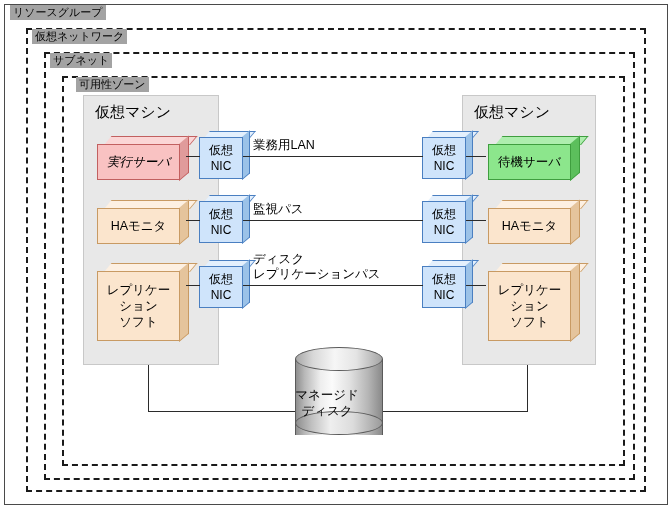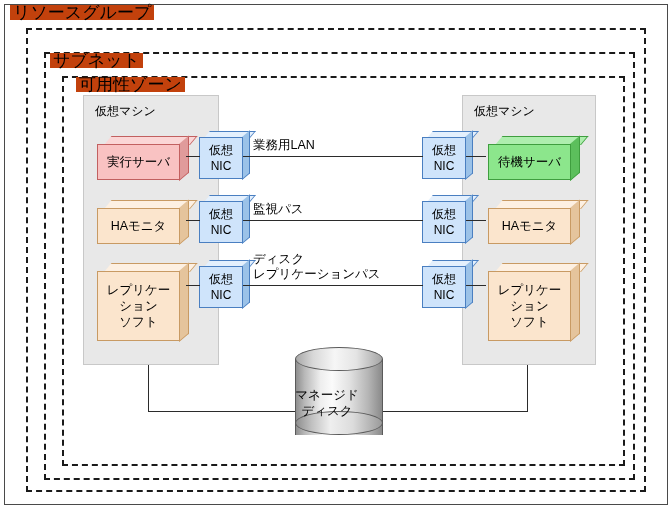--- a/index.html
+++ b/index.html
@@ -24,40 +24,40 @@
     box-sizing: border-box;
     background: transparent;
   }
   .c-solid { border: 1px solid #4a4a4a; }
   .c-dash-lg { border: 2px dashed #1a1a1a; }
   .c-dash-md { border: 2px dashed #1a1a1a; }
   .c-dash-sm { border: 2px dashed #1a1a1a; }
 
   .container-label {
     position: absolute;
-    font-size: 17px;
+    font-size: 11px;
     color: #000000;
-    background: #c2410c;
+    background: #a3a3a3;
     line-height: 15px;
     padding: 0 3px;
     white-space: nowrap;
   }
 
   
   .vm-panel {
     position: absolute;
     box-sizing: border-box;
     background: #e8e8e8;
     border: 1px solid #c8c8c8;
   }
   .vm-panel-label {
     position: absolute;
     left: 11px;
     top: 7px;
-    font-size: 12px;
+    font-size: 15px;
     color: #000000;
     white-space: nowrap;
   }
 
   
   .box3d {
     position: absolute;
     box-sizing: border-box;
   }
   .box3d .face {
@@ -151,20 +151,21 @@
 </style>
 </head>
 <body>
 
 <div id="canvas">
 
   <div class="container c-solid" style="left:4px; top:4px; width:664px; height:501px;"></div>
   <div class="container-label" style="left:10px; top:5px;">リソースグループ</div>
 
   <div class="container c-dash-lg" style="left:26px; top:28px; width:620px; height:464px;"></div>
+  <div class="container-label" style="left:32px; top:29px;">仮想ネットワーク</div>
 
   <div class="container c-dash-md" style="left:44px; top:52px; width:591px; height:428px;"></div>
   <div class="container-label" style="left:50px; top:53px;">サブネット</div>
 
   <div class="container c-dash-sm" style="left:62px; top:76px; width:563px; height:390px;"></div>
   <div class="container-label" style="left:76px; top:77px;">可用性ゾーン</div>
 
   <div class="vm-panel" style="left:83px; top:95px; width:136px; height:270px;">
     <div class="vm-panel-label">仮想マシン</div>
   </div>
@@ -191,21 +192,21 @@
   <div class="line-h" style="left:379px; top:411px; width:149px;"></div>
 
   <div class="box3d" style="left:97px; top:136px; width:92px; height:44px;">
     <div class="top" style="left:7px; top:0; width:85px; height:8px;
                 background:#fbd6d6; border-top:1px solid #c26060; border-right:1px solid #c26060;
                 transform:skewX(-40deg); transform-origin:bottom left;"></div>
     <div class="side" style="left:82px; top:8px; width:9px; height:36px;
                 background:#e09b9b; border-right:1px solid #c26060; border-bottom:1px solid #c26060;
                 transform:skewY(-40deg); transform-origin:top left;"></div>
     <div class="face" style="left:0; top:8px; width:83px; height:36px; background:#f9c2c2;
-                border:1px solid #c26060; font-size:12.5px; color:#000;">
+                border:1px solid #c26060; font-size:12.5px; color:#000;font-style:italic;">
       <span>実行サーバ</span>
     </div>
   </div>
 
   <div class="box3d" style="left:97px; top:200px; width:92px; height:44px;">
     <div class="top" style="left:7px; top:0; width:85px; height:8px;
                 background:#fdf0e2; border-top:1px solid #c89a63; border-right:1px solid #c89a63;
                 transform:skewX(-40deg); transform-origin:bottom left;"></div>
     <div class="side" style="left:82px; top:8px; width:9px; height:36px;
                 background:#e5c49c; border-right:1px solid #c89a63; border-bottom:1px solid #c89a63;

